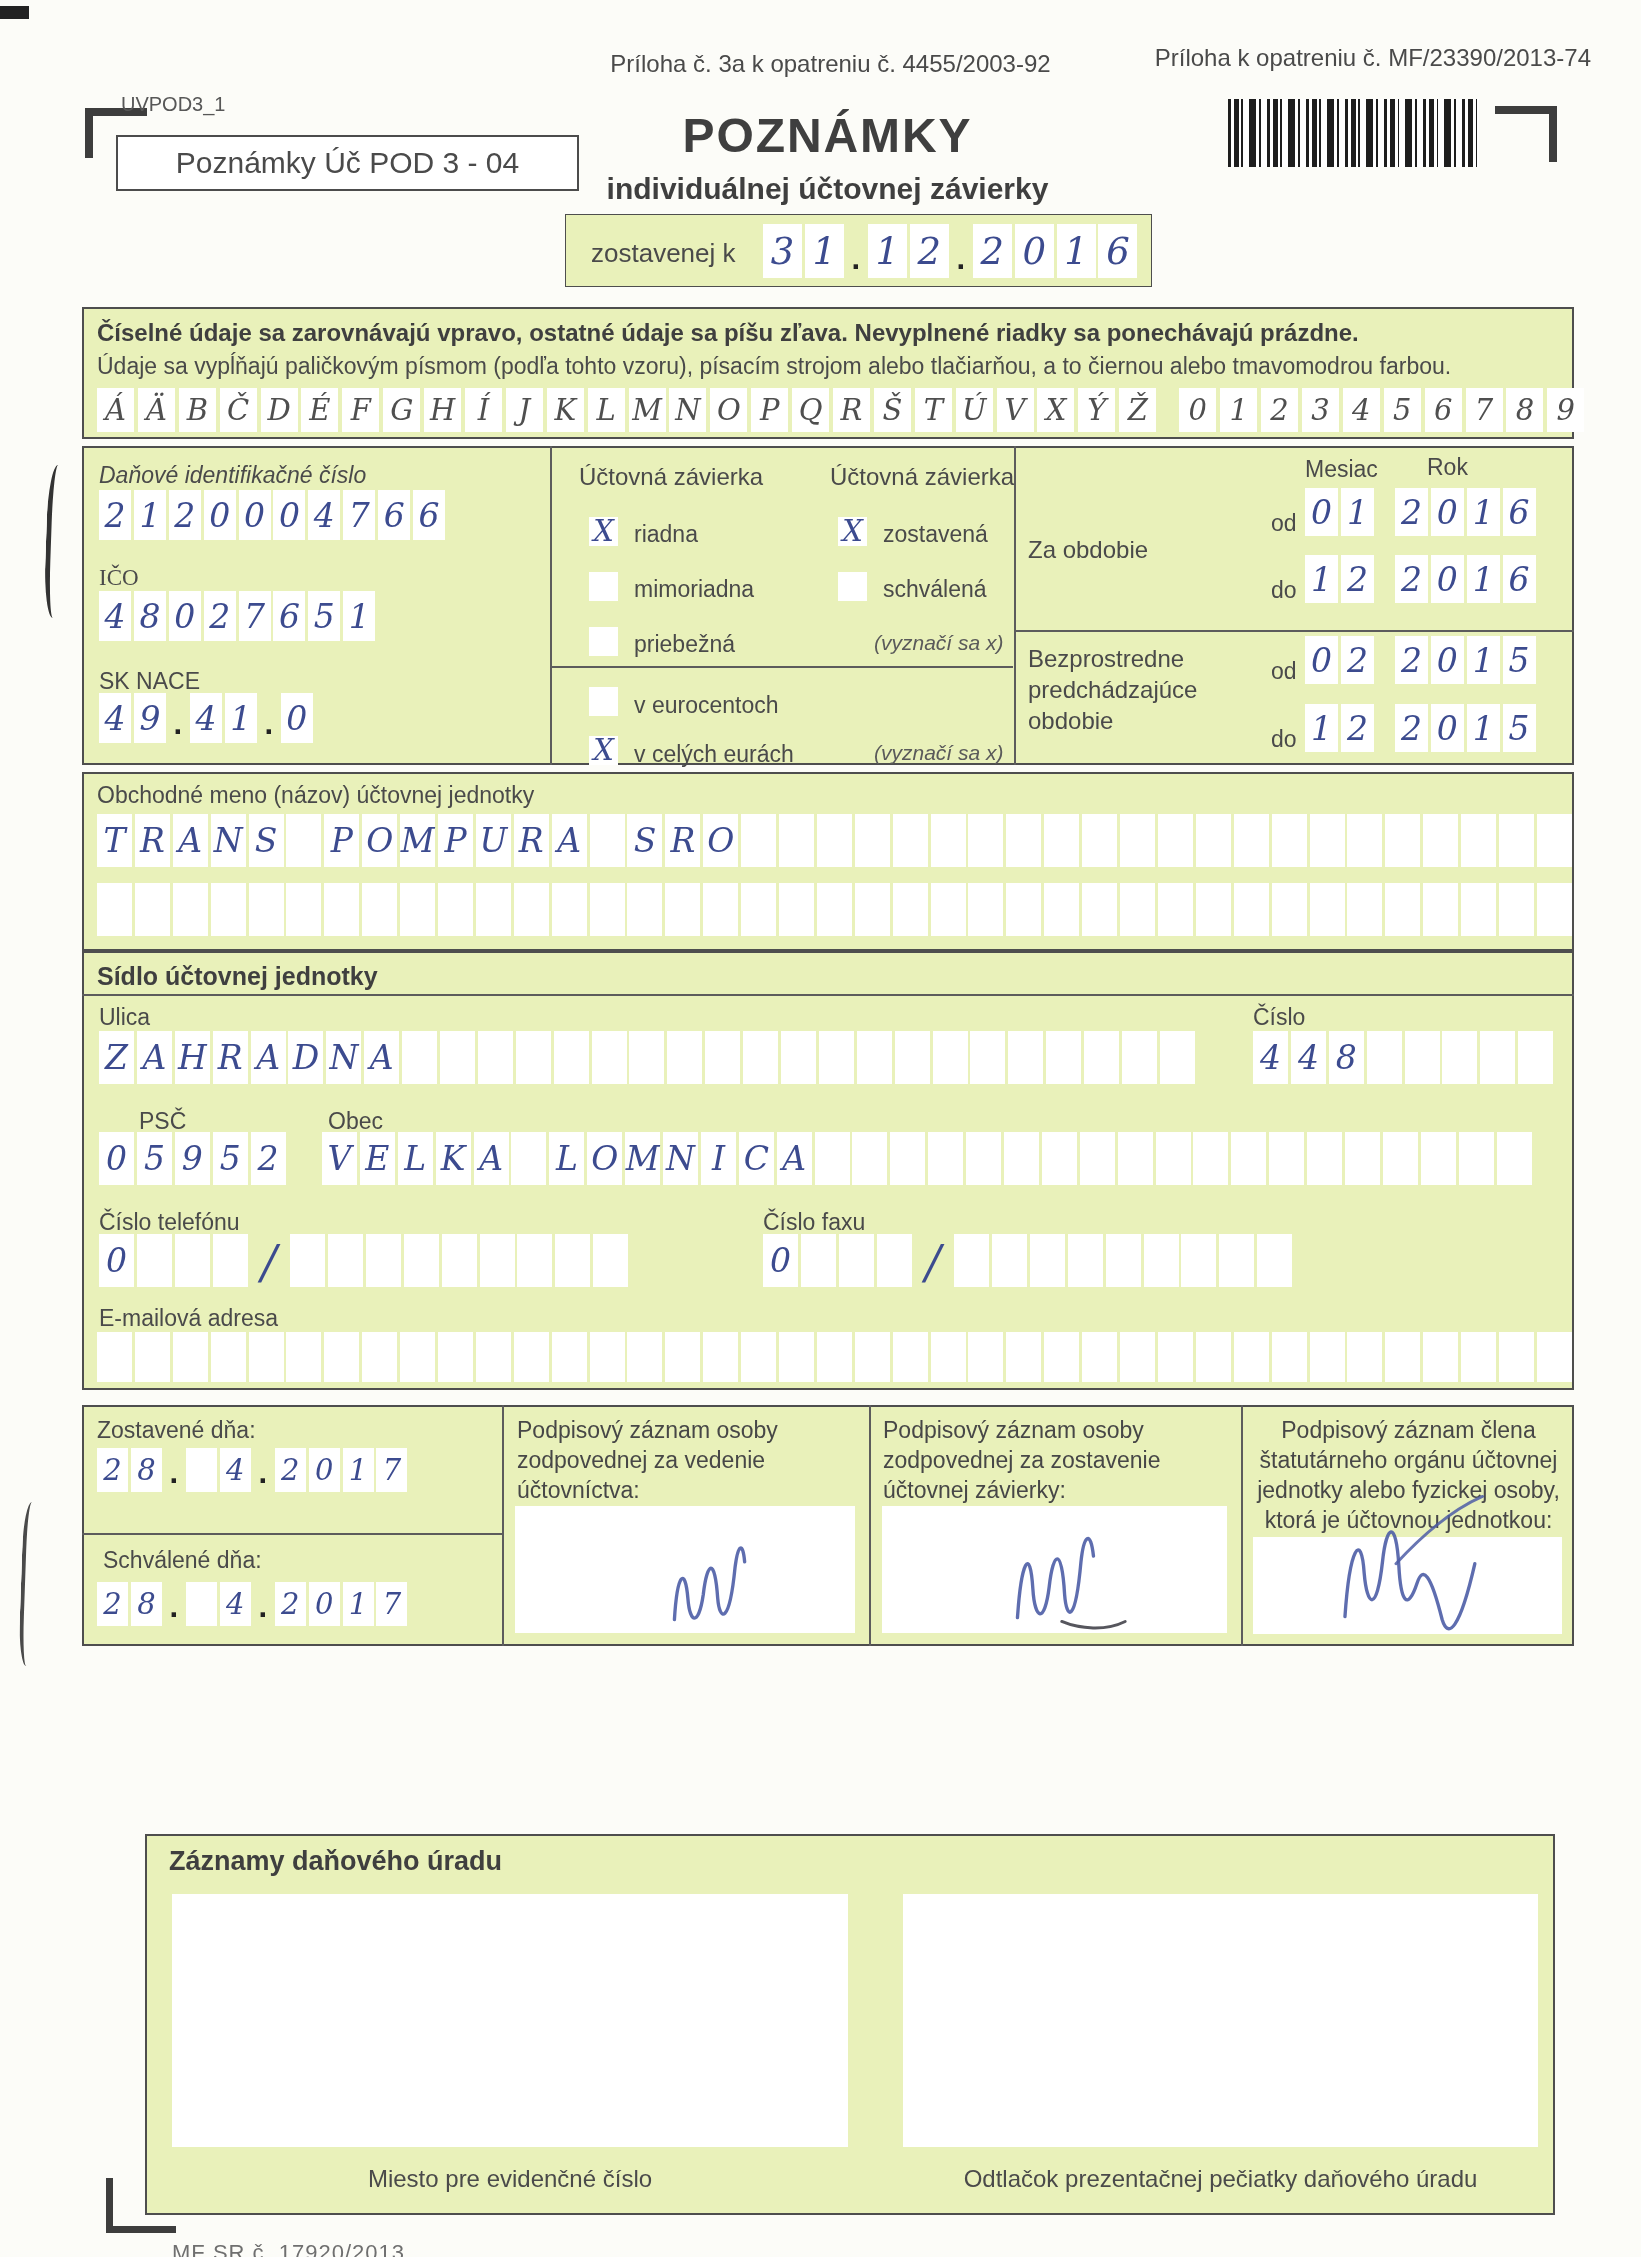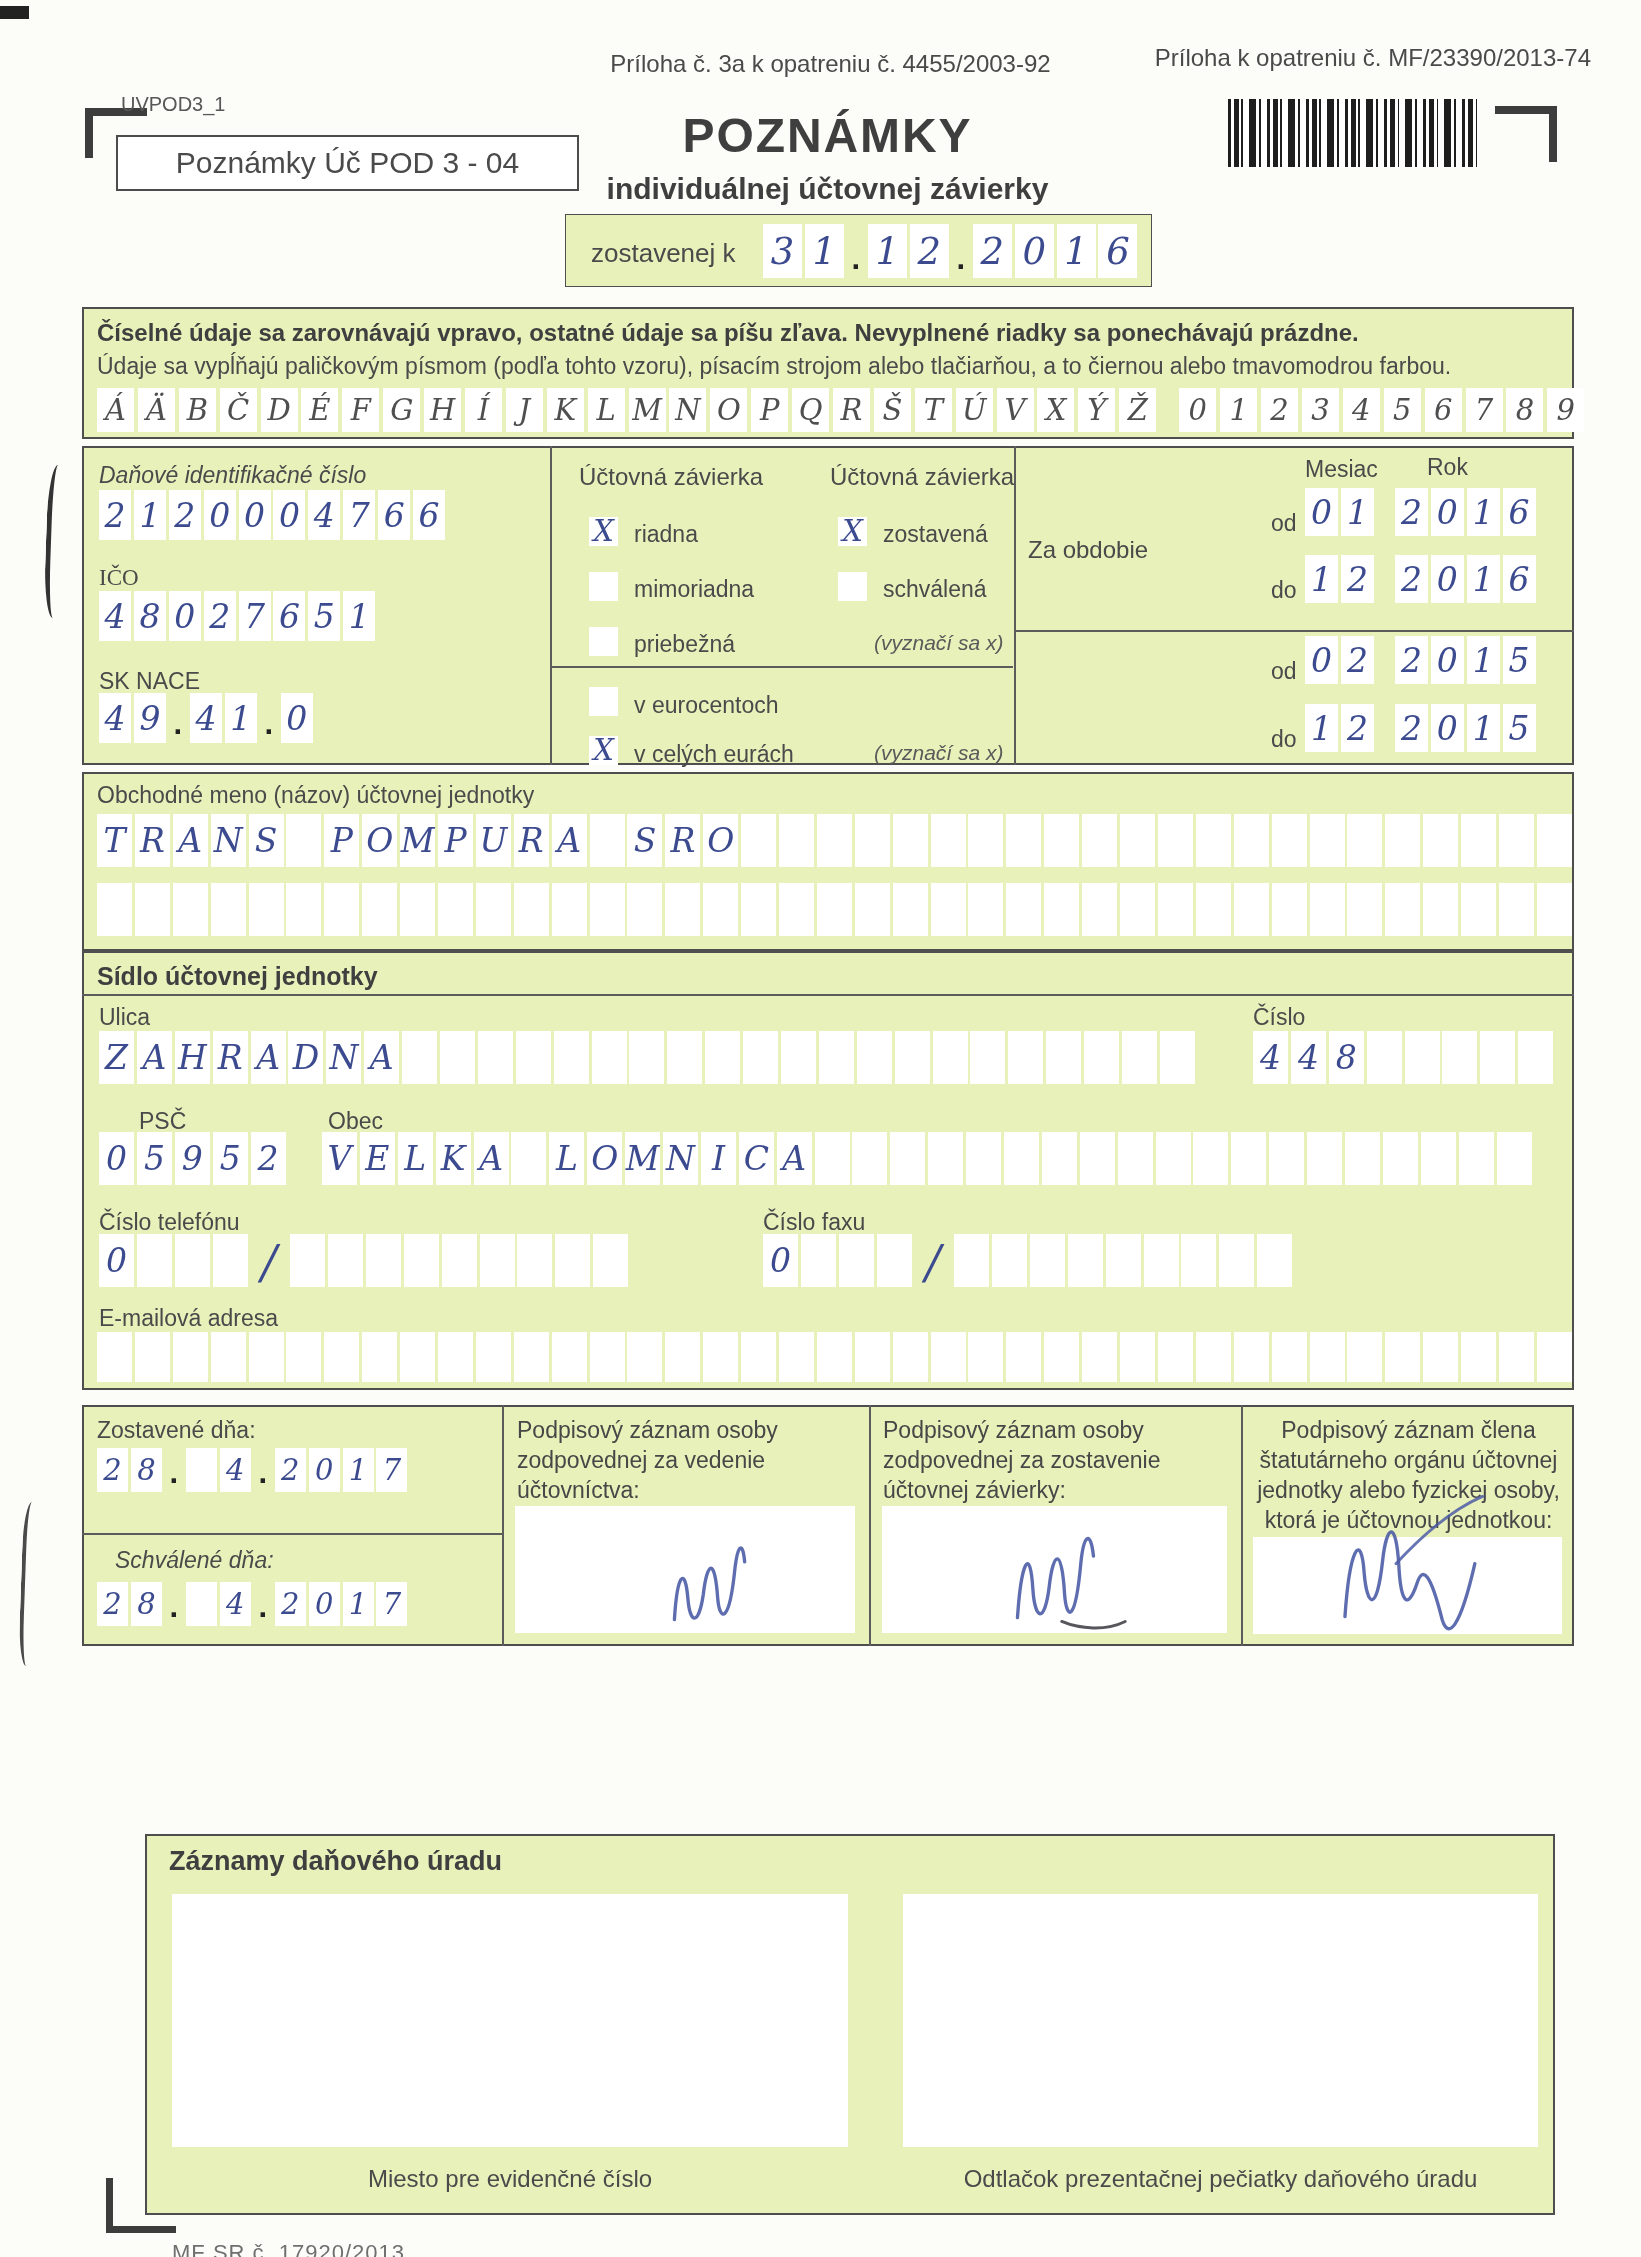--- a/index.html
+++ b/index.html
@@ -408,20 +408,21 @@
         </span>
         <span class="cell">
           <span class="hw">1</span>
         </span>
         <span class="cell">
           <span class="hw">6</span>
         </span>
       </div>
   </div>
 
+  <div class="lbl" style="left:1028px;top:643px;width:237px;white-space:normal;line-height:31px;font-size:24px;">Bezprostredne predchádzajúce obdobie</div>
   <div class="lbl" style="left:1271px;top:658px;">od</div>
   <div class="combrow" style="left:1305px;top:636px;--cw:33px;--ch:48px;gap:21px;">
     <div class="comb">
         <span class="cell">
           <span class="hw">0</span>
         </span>
         <span class="cell">
           <span class="hw">2</span>
         </span>
       </div>
@@ -865,21 +866,21 @@
           <span class="hw">0</span>
         </span>
         <span class="cell">
           <span class="hw">1</span>
         </span>
         <span class="cell">
           <span class="hw">7</span>
         </span>
       </div>
   </div>
-  <div class="lbl" style="left:115px;top:1547px;font-style:italic;">Schválené dňa:</div>
+  <div class="lbl" style="left:103px;top:1547px;">Schválené dňa:</div>
   <div class="combrow" style="left:97px;top:1582px;--cw:31px;--ch:44px;--hw:29px;">
     <div class="comb">
         <span class="cell">
           <span class="hw">2</span>
         </span>
         <span class="cell">
           <span class="hw">8</span>
         </span>
       </div>
     <span class="dsep">.</span>

